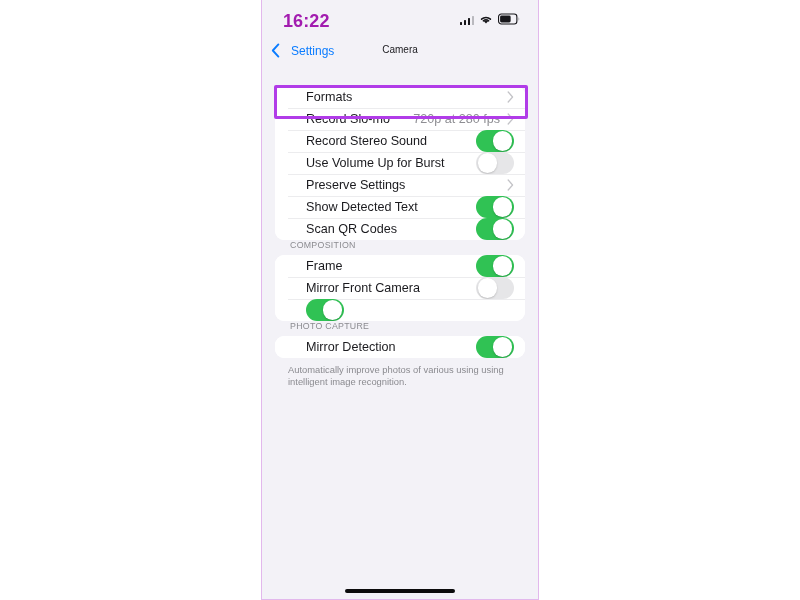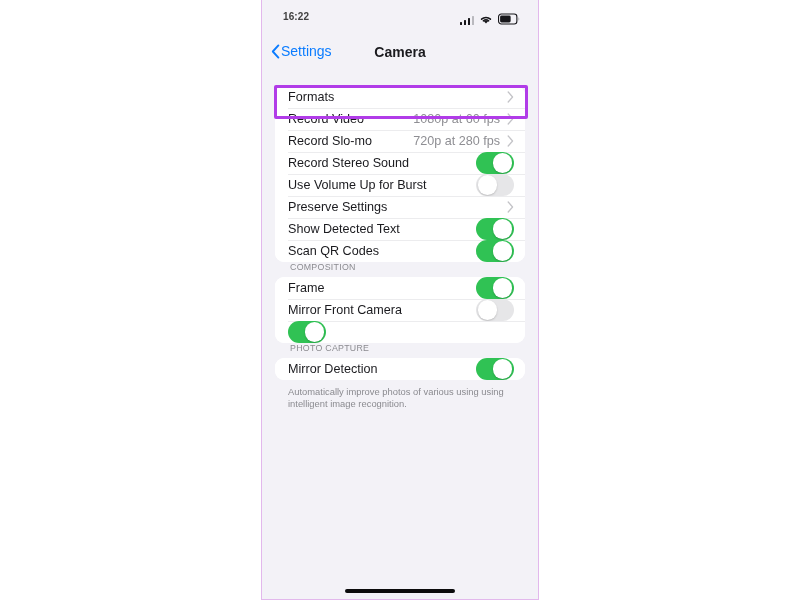--- a/index.html
+++ b/index.html
@@ -37,23 +37,23 @@
   
   #status-bar {
     position: relative;
     height: 38px;
     background: #f3f2f7;
   }
   #status-time {
     position: absolute;
     left: 21px;
     top: 11px;
-    font-size: 10px;
+    font-size: 18px;
     font-weight: bold;
-    color: #404040;
+    color: #a21caf;
     letter-spacing: 0.1px;
   }
   #status-icons {
     position: absolute;
     right: 18px;
     top: 12px;
     display: flex;
     align-items: flex-end;
     gap: 5px;
     height: 13px;
@@ -83,34 +83,34 @@
     position: relative;
     height: 34px;
     background: #f3f2f7;
   }
   #back-button {
     position: absolute;
     left: 9px;
     top: 5px;
     display: flex;
     align-items: center;
-    gap: 1px;
+    gap: 11px;
     color: #0a7cff;
-    font-size: 14px;
+    font-size: 12px;
     cursor: pointer;
   }
   #back-chevron { width: 9px; height: 15px; display: block; }
   #nav-title {
     position: absolute;
     left: 0;
     right: 0;
     top: 6px;
     text-align: center;
-    font-size: 14px;
-    font-weight: bold;
+    font-size: 10px;
+    font-weight: normal;
     color: #1a1a1e;
   }
 
   
   #content {
     position: relative;
     background: #f3f2f7;
     padding-bottom: 4px;
   }
 
@@ -119,21 +119,21 @@
     background: #ffffff;
     border-radius: 9px;
     overflow: hidden;
   }
 
   .row {
     position: relative;
     display: flex;
     align-items: center;
     height: 22px;
-    padding: 0 11px 0 13px;
+    padding: 0 11px 0 31px;
     background: #ffffff;
     box-sizing: border-box;
   }
   .row + .row::before {
     content: "";
     position: absolute;
     left: 13px;
     right: 0;
     top: 0;
     height: 1px;
@@ -265,27 +265,20 @@
     <div id="content">
         <div class="spacer-top"></div>
         <div class="card">
           <div class="row">
             <div class="row-label">Formats</div>
             <svg class="chevron" viewBox="0 0 8 14">
               <path d="M1.3 1.2 L6.4 7 L1.3 12.8" stroke="#c3c3c7" stroke-width="1.5" fill="none" stroke-linecap="round" stroke-linejoin="round"></path>
             </svg>
           </div>
           <div class="row">
-            <div class="row-label">Record Video</div>
-            <div class="row-value">1080p at 60 fps</div>
-            <svg class="chevron" viewBox="0 0 8 14">
-              <path d="M1.3 1.2 L6.4 7 L1.3 12.8" stroke="#c3c3c7" stroke-width="1.5" fill="none" stroke-linecap="round" stroke-linejoin="round"></path>
-            </svg>
-          </div>
-          <div class="row">
             <div class="row-label">Record Slo-mo</div>
             <div class="row-value">720p at 280 fps</div>
             <svg class="chevron" viewBox="0 0 8 14">
               <path d="M1.3 1.2 L6.4 7 L1.3 12.8" stroke="#c3c3c7" stroke-width="1.5" fill="none" stroke-linecap="round" stroke-linejoin="round"></path>
             </svg>
           </div>
           <div class="row">
             <div class="row-label">Record Stereo Sound</div>
             <div class="toggle on">
               <div class="knob"></div>

